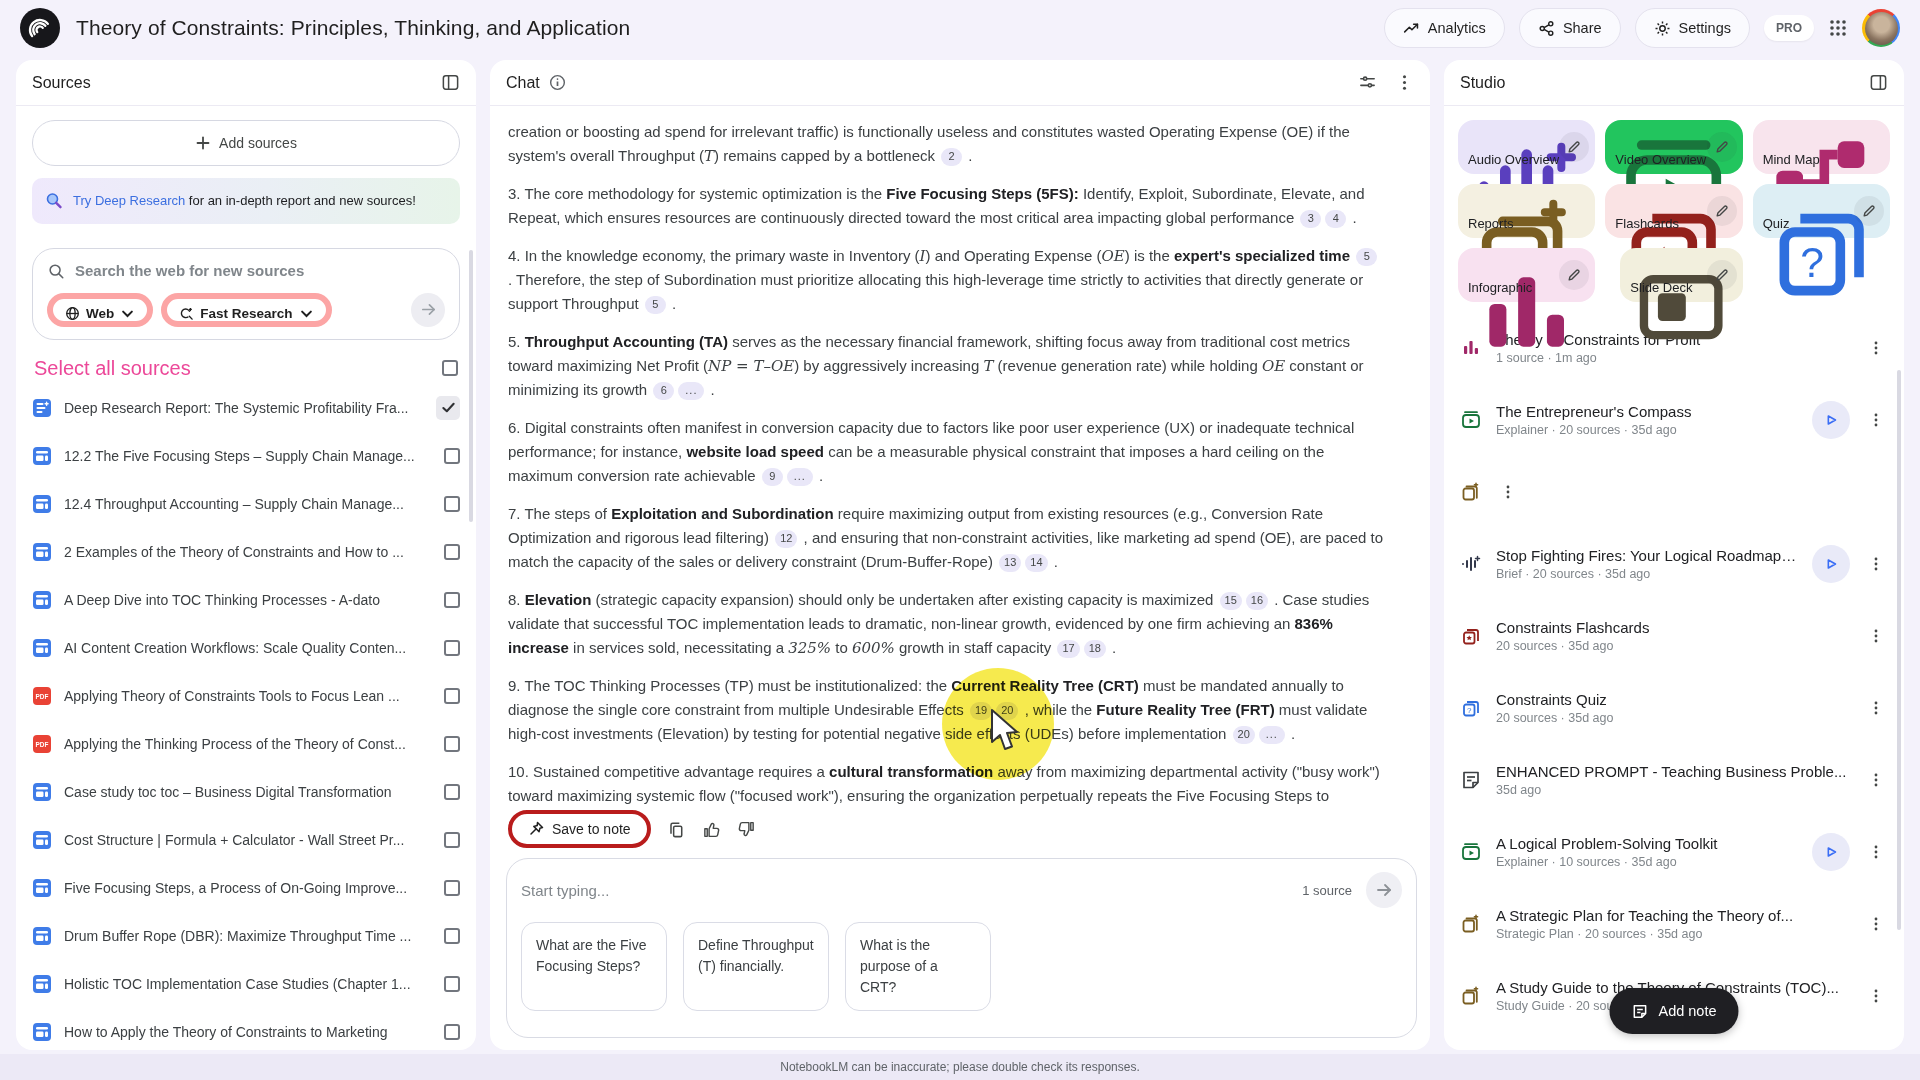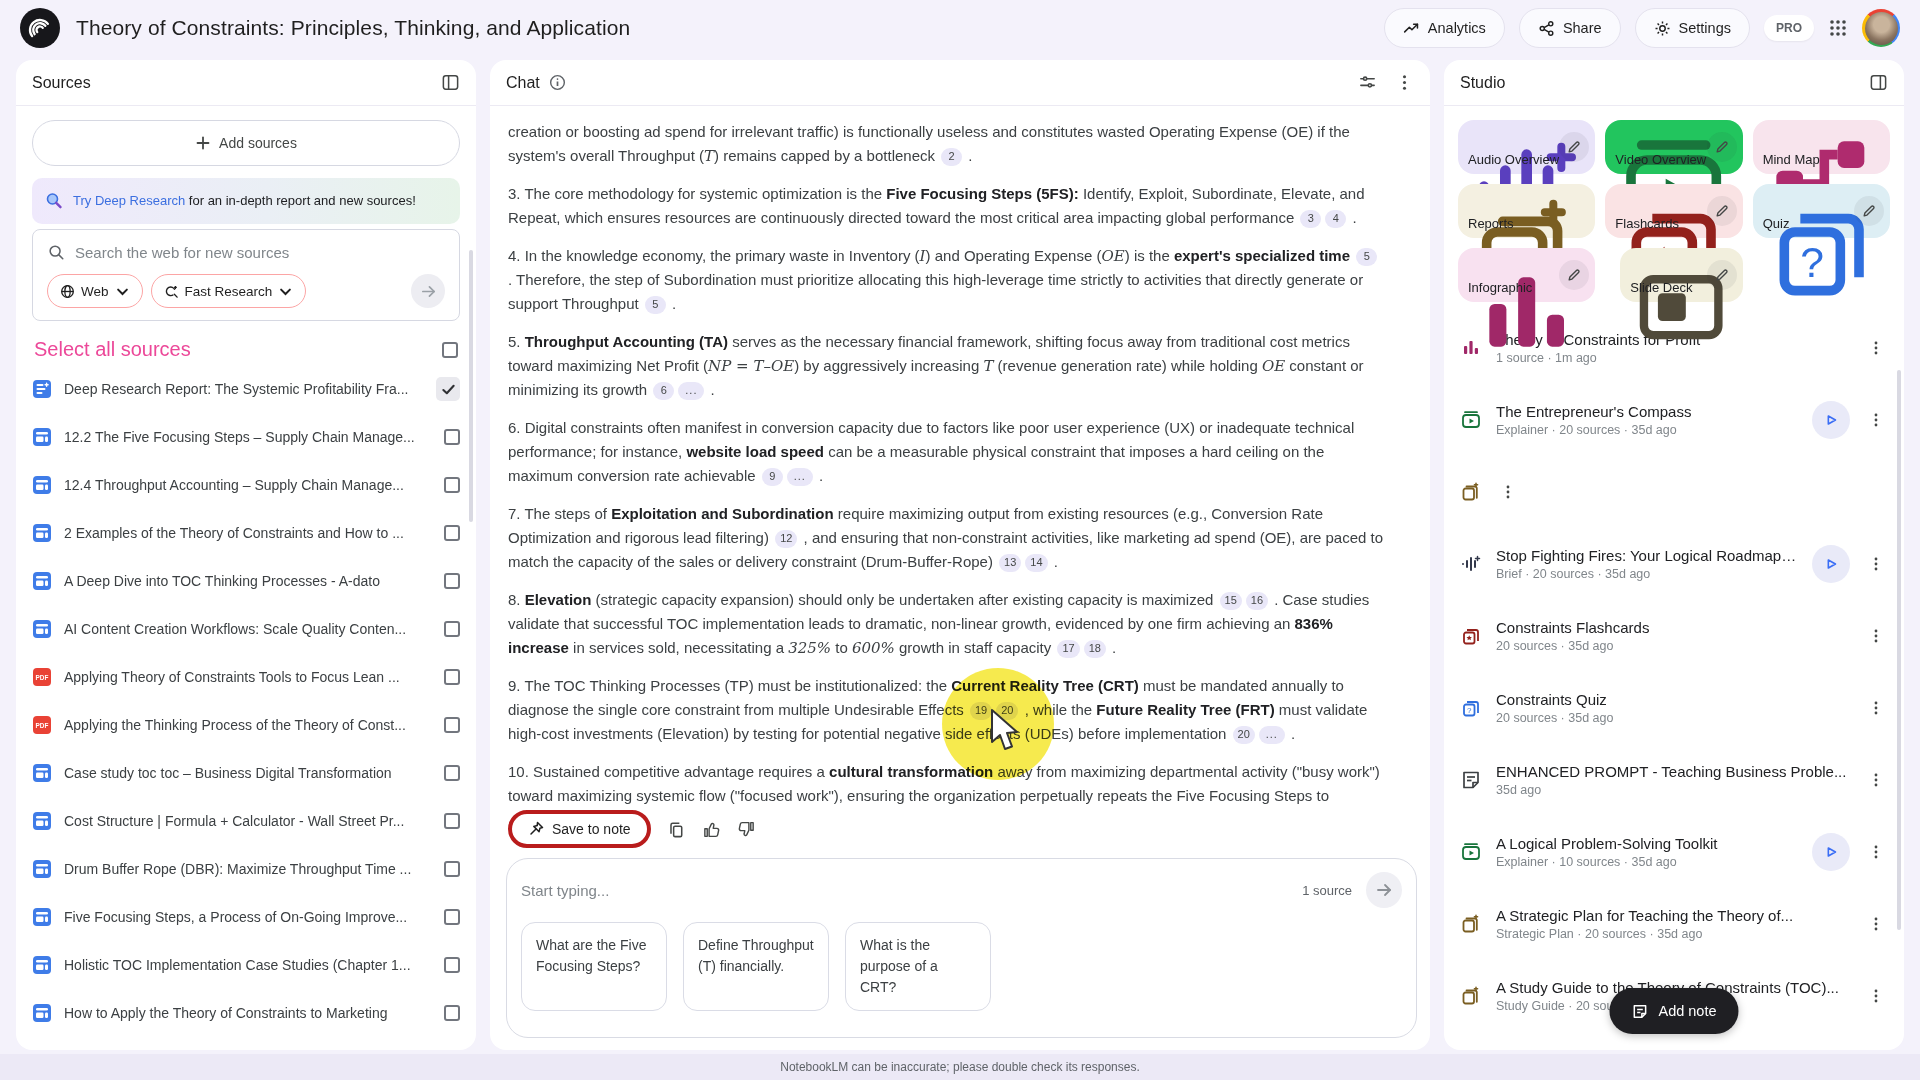--- a/index.html
+++ b/index.html
@@ -38,25 +38,25 @@
   .panel-head-icons svg { width:19px; height:19px; }
 
   
   .sources-body { padding:14px 16px 0; display:flex; flex-direction:column; min-height:0; }
   .add-sources-btn { height:46px; border:1px solid #D6D8E2; border-radius:24px; display:flex; align-items:center;
                      justify-content:center; gap:8px; font-size:14px; color:#444746; cursor:pointer; background:#fff; }
   .add-sources-btn svg { width:16px; height:16px; }
   .dr-banner { margin-top:12px; border-radius:10px; padding:13px 12px; font-size:13px; line-height:1.35;
                background:linear-gradient(90deg,#EFE9FC 0%, #EAEFF5 55%, #E7F4E9 100%); display:flex; gap:9px; align-items:center; color:#202124; }
   .dr-banner a { color:#3C6FE0; font-weight:500; text-decoration:none; }
-  .search-card { margin-top:5px; border:1px solid #D6D8E2; border-radius:8px; padding:13px 14px 12px; }
+  .search-card { margin-top:24px; border:1px solid #D6D8E2; border-radius:22px; padding:13px 14px 12px;font-weight:bold; }
   .search-row { display:flex; align-items:center; gap:10px; color:#80868B; font-size:15px; }
   .search-row svg { width:18px; height:18px; color:#5F6368; }
   .filter-row { margin-top:13px; display:flex; align-items:center; gap:8px; }
-  .chip-sm { display:flex; align-items:center; gap:6px; height:34px; padding:0 12px; border:1px solid #fca5a5;
+  .chip-sm { display:flex; align-items:flex-end; gap:6px; height:34px; padding:0 12px; border:6px solid #fca5a5;
              border-radius:18px; font-size:13.5px; color:#1F1F1F; background:#fff; cursor:pointer; }
   .chip-sm svg { width:15px; height:15px; }
   .send-circle { margin-left:auto; width:34px; height:34px; border-radius:50%; background:#EDEDF2; display:flex;
                  align-items:center; justify-content:center; color:#9AA0A6; cursor:pointer; }
   .send-circle svg { width:17px; height:17px; }
   .select-all-row { margin-top:15px; padding:2px 2px 0 2px; display:flex; align-items:center; justify-content:space-between;
                     font-size:20px; color:#ec4899; }
   .src-list { margin-top:4px; overflow:hidden; }
   .src-row { height:48px; display:flex; align-items:center; gap:12px; cursor:pointer; }
   .src-ic { width:20px; height:20px; flex:0 0 auto; }
@@ -400,33 +400,33 @@
           </div>
           <div class="src-row">
             <span class="src-ic">
               <svg viewBox="0 0 20 20">
                 <rect x="1" y="1" width="18" height="18" rx="4" fill="#3F7CE8"></rect>
                 <rect x="4" y="5" width="12" height="2.6" rx="1.3" fill="#fff"></rect>
                 <rect x="4" y="9.6" width="7.5" height="5.4" rx="1.2" fill="#fff"></rect>
                 <rect x="13" y="9.6" width="3" height="5.4" rx="1.2" fill="#fff"></rect>
               </svg>
             </span>
+            <span class="src-label ellip">Five Focusing Steps, a Process of On-Going Improve...</span>
+            <span class="cbx"></span>
+          </div>
+          <div class="src-row">
+            <span class="src-ic">
+              <svg viewBox="0 0 20 20">
+                <rect x="1" y="1" width="18" height="18" rx="4" fill="#3F7CE8"></rect>
+                <rect x="4" y="5" width="12" height="2.6" rx="1.3" fill="#fff"></rect>
+                <rect x="4" y="9.6" width="7.5" height="5.4" rx="1.2" fill="#fff"></rect>
+                <rect x="13" y="9.6" width="3" height="5.4" rx="1.2" fill="#fff"></rect>
+              </svg>
+            </span>
             <span class="src-label ellip">Drum Buffer Rope (DBR): Maximize Throughput Time ...</span>
-            <span class="cbx"></span>
-          </div>
-          <div class="src-row">
-            <span class="src-ic">
-              <svg viewBox="0 0 20 20">
-                <rect x="1" y="1" width="18" height="18" rx="4" fill="#3F7CE8"></rect>
-                <rect x="4" y="5" width="12" height="2.6" rx="1.3" fill="#fff"></rect>
-                <rect x="4" y="9.6" width="7.5" height="5.4" rx="1.2" fill="#fff"></rect>
-                <rect x="13" y="9.6" width="3" height="5.4" rx="1.2" fill="#fff"></rect>
-              </svg>
-            </span>
-            <span class="src-label ellip">Five Focusing Steps, a Process of On-Going Improve...</span>
             <span class="cbx"></span>
           </div>
           <div class="src-row">
             <span class="src-ic">
               <svg viewBox="0 0 20 20">
                 <rect x="1" y="1" width="18" height="18" rx="4" fill="#3F7CE8"></rect>
                 <rect x="4" y="5" width="12" height="2.6" rx="1.3" fill="#fff"></rect>
                 <rect x="4" y="9.6" width="7.5" height="5.4" rx="1.2" fill="#fff"></rect>
                 <rect x="13" y="9.6" width="3" height="5.4" rx="1.2" fill="#fff"></rect>
               </svg>

